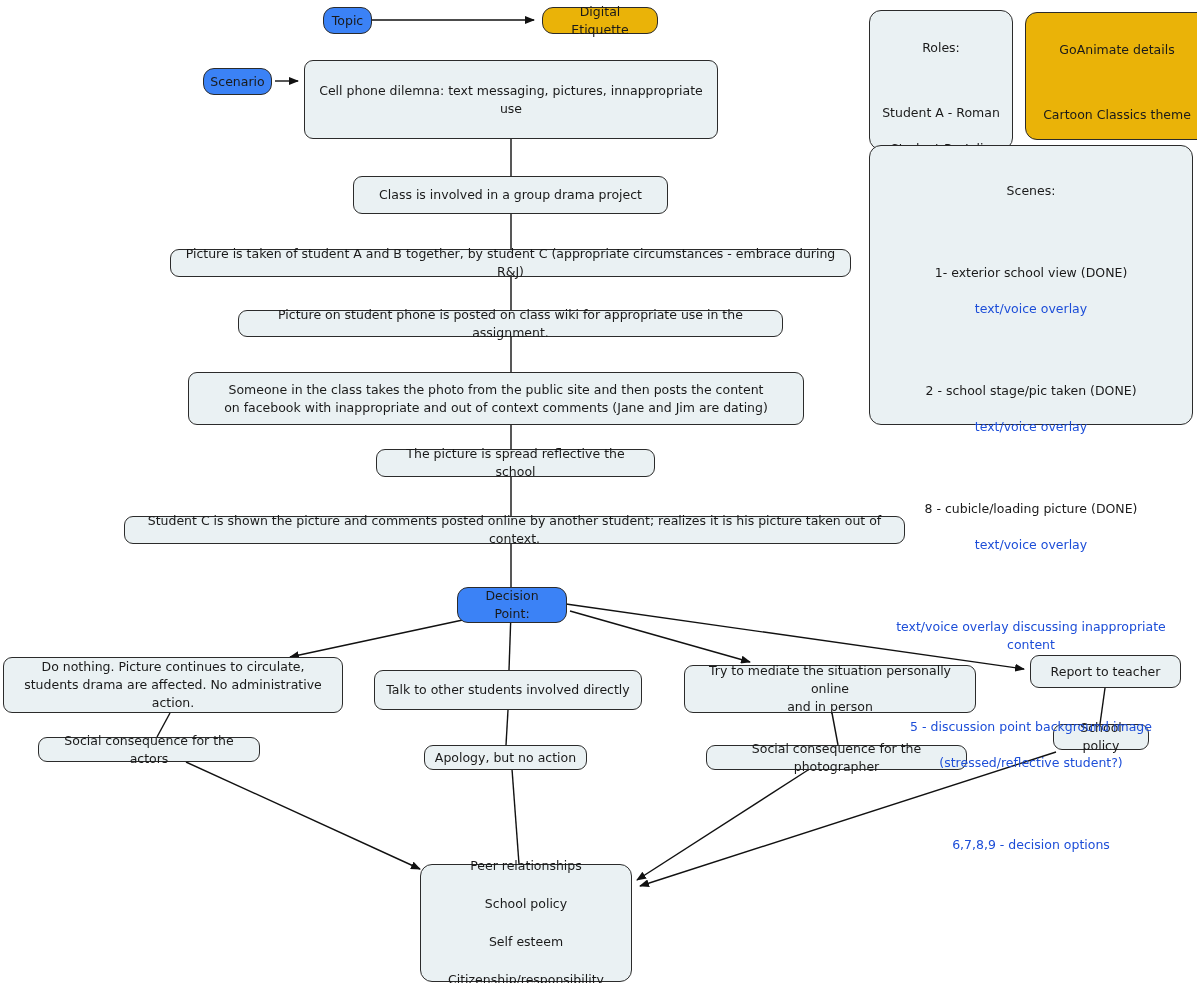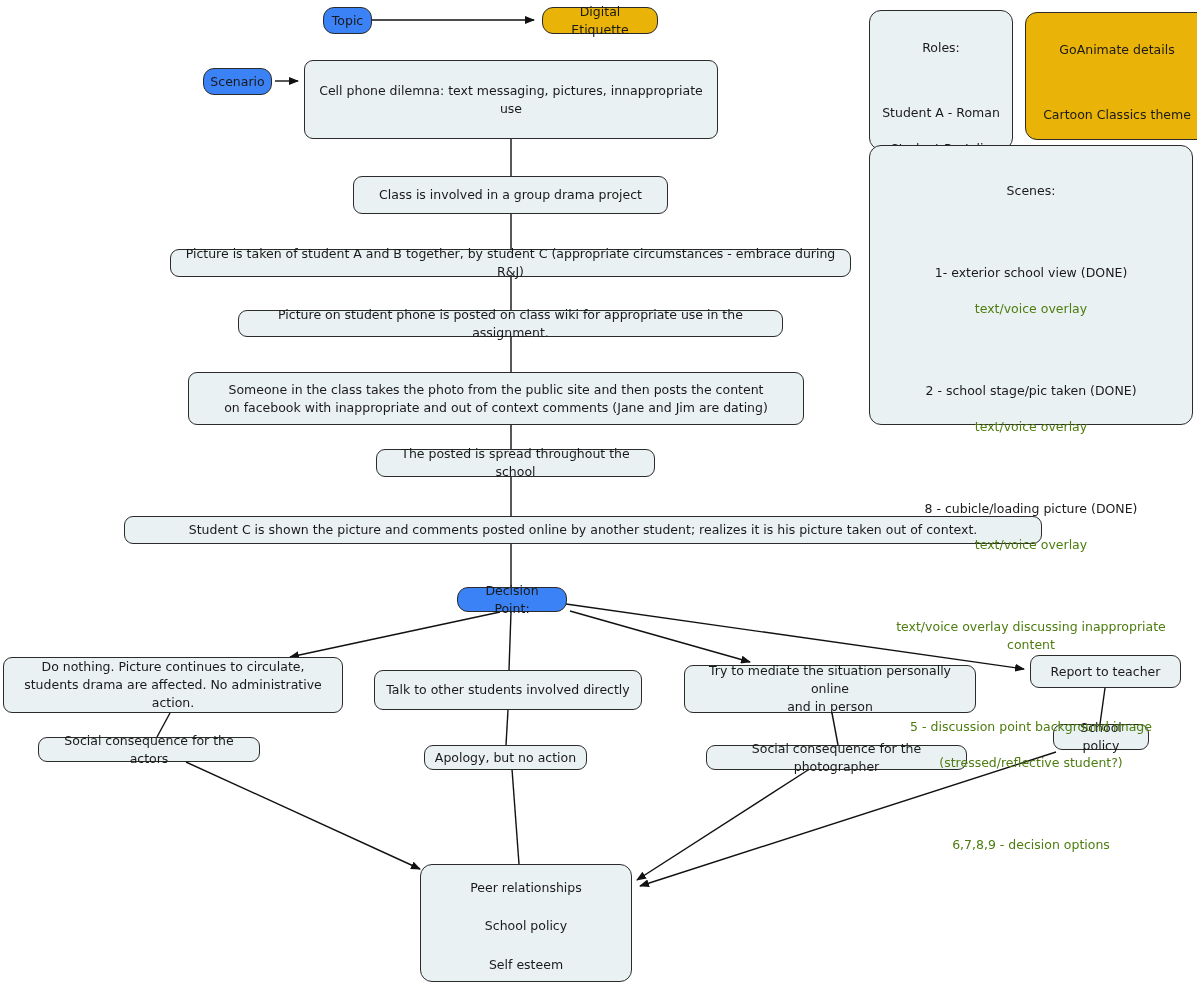--- a/index.html
+++ b/index.html
@@ -56,21 +56,21 @@
     padding: 10px 10px;
     border-radius: 12px;
   }
   .panel-line {
     display: block;
     text-align: center;
     line-height: 1.46;
     font-size: 12.5px;
   }
   .panel-line.red {
-    color: #4d7c0f;
+    color: #1d4ed8;
     text-align: center;
   }
   .panel-line.spacer {
     height: 11px;
   }
   .scenes-panel .panel-line {
     font-size: 12.5px;
     line-height: 1.44;
   }
 </style>
@@ -143,28 +143,28 @@
   <div class="node" style="left:238px; top:310px; width:545px; height:27px;">
     <span>Picture on student phone is posted on class wiki for appropriate use in the assignment.</span>
   </div>
 
   <div class="node" style="left:188px; top:372px; width:616px; height:53px;">
     <span>Someone in the class takes the photo from the public site and then posts the content
 on facebook with inappropriate and out of context comments (Jane and Jim are dating)</span>
   </div>
 
   <div class="node" style="left:376px; top:449px; width:279px; height:28px;">
-    <span>The posted is spread throughout the school</span>
-  </div>
-
-  <div class="node" style="left:124px; top:516px; width:918px; height:28px;">
+    <span>The picture is spread reflective the school</span>
+  </div>
+
+  <div class="node" style="left:124px; top:516px; width:781px; height:28px;">
     <span>Student C is shown the picture and comments posted online by another student; realizes it is his picture taken out of context.</span>
   </div>
 
-  <div class="node yellow" style="left:457px; top:587px; width:110px; height:25px;">
+  <div class="node yellow" style="left:457px; top:587px; width:110px; height:36px;">
     <span>Decision Point:</span>
   </div>
 
   <div class="node" style="left:3px; top:657px; width:340px; height:56px;">
     <span>Do nothing.  Picture continues to circulate,
 students drama are affected.  No administrative action.</span>
   </div>
 
   <div class="node" style="left:374px; top:670px; width:268px; height:40px;">
     <span>Talk to other students involved directly</span>
@@ -188,21 +188,21 @@
   </div>
 
   <div class="node" style="left:706px; top:745px; width:261px; height:25px;">
     <span>Social consequence for the photographer</span>
   </div>
 
   <div class="node" style="left:1053px; top:724px; width:96px; height:26px;">
     <span>School policy</span>
   </div>
 
-  <div class="node panel" style="left:420px; top:864px; width:212px; height:118px; display:flex; flex-direction:column; justify-content:space-between; gap:12px;">
+  <div class="node panel" style="left:420px; top:864px; width:212px; height:118px; display:flex; flex-direction:column; justify-content:center; gap:12px;">
     <span class="panel-line" style="padding:4px 0;">Peer relationships</span>
     <span class="panel-line" style="padding:4px 0;">School policy</span>
     <span class="panel-line" style="padding:4px 0;">Self esteem</span>
     <span class="panel-line" style="padding:4px 0;">Citizenship/responsibility</span>
   </div>
 
   <div class="node panel" style="left:869px; top:10px; width:144px; height:140px;">
     <span class="panel-line">Roles:</span>
     <span class="panel-line spacer"></span>
     <span class="panel-line">Student A - Roman</span>

